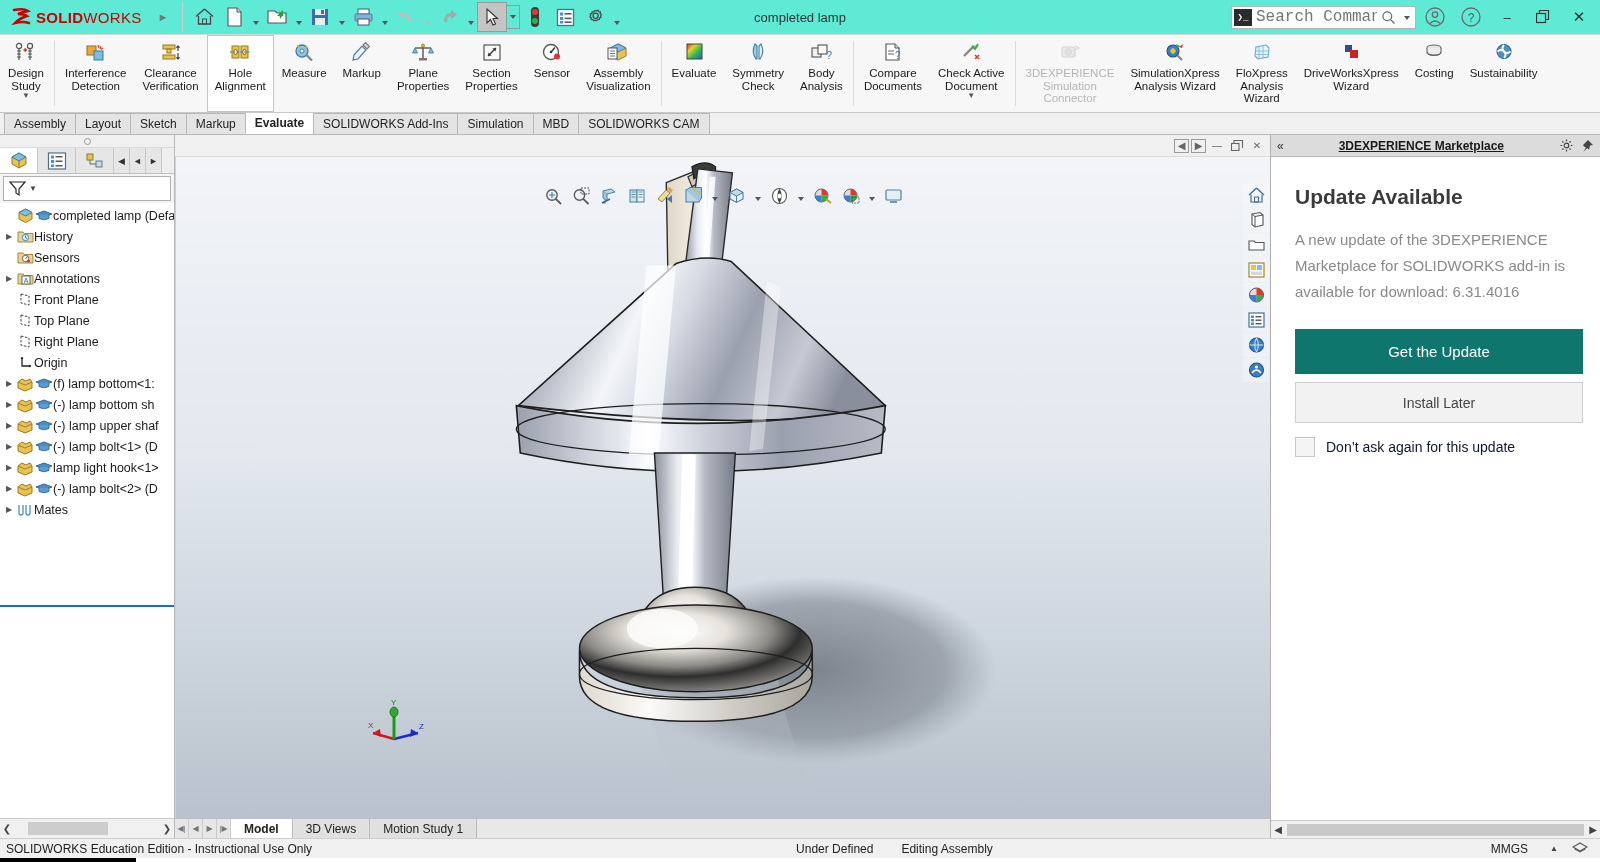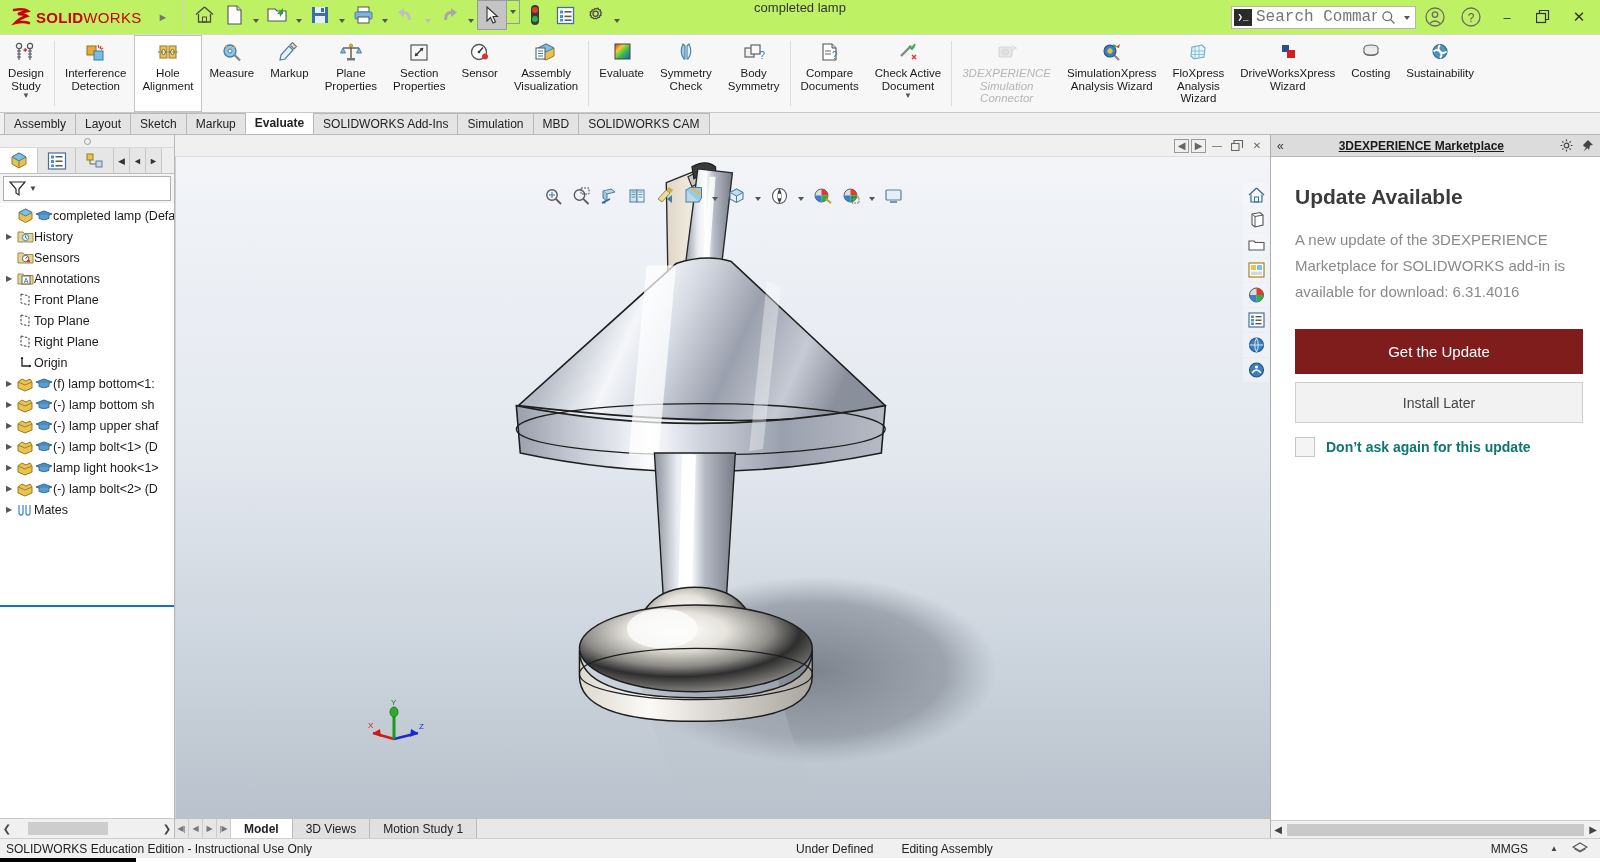--- a/index.html
+++ b/index.html
@@ -8,21 +8,21 @@
     font-family: "Liberation Sans", sans-serif;
     font-size: 12px;
     color: #1a1a1a;
     overflow: hidden;
     background: #fff;
   }
   #app { position: relative; width: 1600px; height: 862px; display: flex; flex-direction: column; }
 
   
   .titlebar {
-    height: 35px; background: #bef264; display: flex; 
+    height: 35px; background: #5eead4; display: flex; align-items: center;
     border-bottom: 1px solid #d8d8d8; flex: 0 0 35px; position: relative;
   }
   .sw-logo { display:flex; align-items:center; padding: 0 8px 0 10px; gap:4px; }
   .sw-logo .sname { font-size:15px; font-weight:bold; color:#c00; letter-spacing:0.3px;}
   .sw-logo .sname i { font-style: normal; font-weight:bold; }
   .sw-logo .sname .light { color:#c00; font-weight:normal; }
   .logo-arrow { color:#777; font-size:11px; margin-left:12px; }
   .tb-sep { width:1px; height:30px; background:#d0d0d0; margin: 0 6px; }
   .tb-btn {
     width: 30px; height: 30px; display:flex; align-items:center; justify-content:center;
@@ -50,21 +50,21 @@
     border-bottom:1px solid #c8c8c8; flex: 0 0 78px; position:relative;
   }
   .rb-group { display:flex; align-items:stretch; }
   .rb-div { width:1px; background:#dcdcdc; margin:6px 2px; }
   .rb-item {
     width: auto; min-width:52px; padding: 4px 7px 2px; display:flex; flex-direction:column;
     align-items:center; justify-content:flex-start; text-align:center; cursor:default;
     border:1px solid transparent;
   }
   .rb-item.selected { background:#fff; border:1px solid #c4c4c4; }
-  .rb-item.disabled { color:#b5b5b5;font-style:italic; }
+  .rb-item.disabled { color:#b5b5b5; }
   .rb-item .glyph { height: 26px; display:flex; align-items:center; justify-content:center; font-size:19px; line-height:1; }
   .rb-item .lbl { font-size:11.5px; line-height:12.5px; color:#1a1a1a; margin-top:1px; white-space:pre-line;}
   .rb-item.disabled .lbl { color:#b5b5b5; }
   .rb-item .drop { margin-top:1px; font-size:8px; color:#555; line-height:6px;}
 
   
   .cmdtabs { height:22px; display:flex; align-items:flex-end; background:#f0f0f0; flex:0 0 22px; border-bottom:1px solid #b8b8b8;}
   .cmdtab {
     height:21px; padding:0 9px; display:flex; align-items:center; font-size:12px;
     background:#e4e4e4; border:1px solid #b8b8b8; border-bottom:none; margin-right:-1px; color:#222;
@@ -122,30 +122,30 @@
 
   
   .taskpane { width:330px; display:flex; flex-direction:column; background:#fff; border-left:1px solid #b0b0b0; }
   .tp-header { height:22px; background:#dcdcdc; display:flex; align-items:center; padding:0 6px; gap:6px; border-bottom:1px solid #b8b8b8;}
   .tp-header .chev { font-size:12px; color:#333; }
   .tp-title { flex:1; text-align:center; font-size:12px; font-weight:bold; color:#1a1a1a;text-decoration:underline;}
   .tp-body { flex:1; padding: 28px 17px 0 24px; overflow:hidden;}
   .tp-h1 { font-size:21px; font-weight:bold; color:#3b3b3b; margin-bottom:18px; }
   .tp-p { font-size:15px; color:#8a8a8a; line-height:26px; margin-bottom:24px; }
   .btn-primary {
-    display:block; width:100%; height:45px; background:#7f1d1d; color:#fff; font-size:15px;
+    display:block; width:100%; height:45px; background:#0f766e; color:#fff; font-size:15px;
     border:none; cursor:default; margin-bottom:8px; font-family:"Liberation Sans", sans-serif;
   }
   .btn-secondary {
     display:block; width:100%; height:41px; background:#f2f2f2; color:#444; font-size:14px;
     border:1px solid #cfcfcf; cursor:default; margin-bottom:14px; font-family:"Liberation Sans", sans-serif;
   }
   .chk-row { display:flex; align-items:center; gap:11px; }
   .chk-box { width:20px;height:20px;border:1px solid #c6c6c6; background:#f4f4f4; flex:0 0 20px;}
-  .chk-lbl { font-size:14px; color:#0f766e;font-weight:bold; }
+  .chk-lbl { font-size:14px; color:#0f172a; }
   .tp-scroll { height:18px; background:#f0f0f0; border-top:1px solid #ccc; display:flex; align-items:center;}
   .tp-scroll .thumb { flex:1; height:12px; background:#c9c9c9; margin:0 2px;}
 
   
   .statusbar {
     height:20px; background:#f0f0f0; display:flex; align-items:center; font-size:12px; color:#222;
     border-top:1px solid #cfcfcf; flex:0 0 20px; padding:0 6px;
   }
   .sb-spacer { flex:1; }
   .sb-item { padding:0 14px; }
@@ -316,20 +316,32 @@
         <span class="glyph">
           <svg width="24" height="22" viewBox="0 0 24 22">
               <rect x="3" y="4" width="9" height="9" fill="#e8a93a" stroke="#9a6f16" stroke-width="1"></rect>
               <rect x="10" y="9" width="9" height="9" fill="#79bde0" stroke="#3c7ba0" stroke-width="1"></rect>
               <path d="M14 3 L15 6 M17 4 L16 7 M19 6 L17 7.5" stroke="#e03a2a" stroke-width="1.2"></path>
             </svg>
         </span>
         <span class="lbl">Interference
 Detection</span>
       </div>
+      <div class="rb-item">
+        <span class="glyph">
+          <svg width="24" height="22" viewBox="0 0 24 22">
+              <rect x="4" y="3" width="12" height="4" fill="#e8c354" stroke="#9a7a16" stroke-width="1"></rect>
+              <rect x="8" y="7" width="4" height="4" fill="#e8c354" stroke="#9a7a16" stroke-width="1"></rect>
+              <rect x="4" y="13" width="12" height="4" fill="#e8c354" stroke="#9a7a16" stroke-width="1"></rect>
+              <path d="M19 4 V9 M19 11 V17 M17.4 5.6 L19 4 L20.6 5.6 M17.4 15.4 L19 17 L20.6 15.4" stroke="#333" stroke-width="1.1" fill="none"></path>
+            </svg>
+        </span>
+        <span class="lbl">Clearance
+Verification</span>
+      </div>
       <div class="rb-item selected">
         <span class="glyph">
           <svg width="24" height="22" viewBox="0 0 24 22">
               <rect x="4" y="4" width="7" height="12" fill="#e8c354" stroke="#9a7a16" stroke-width="1"></rect>
               <rect x="13" y="4" width="7" height="12" fill="#e8c354" stroke="#9a7a16" stroke-width="1"></rect>
               <ellipse cx="7.5" cy="10" rx="1.8" ry="2.6" fill="#fff" stroke="#7a5a06" stroke-width="0.9"></ellipse>
               <ellipse cx="16.5" cy="10" rx="1.8" ry="2.6" fill="#fff" stroke="#7a5a06" stroke-width="0.9"></ellipse>
               <path d="M2 10 H22" stroke="#3a73a8" stroke-width="1" stroke-dasharray="2 1.5"></path>
             </svg>
         </span>
@@ -437,21 +449,21 @@
       </div>
       <div class="rb-item">
         <span class="glyph">
           <svg width="24" height="22" viewBox="0 0 24 22">
               <rect x="3" y="6" width="9" height="9" fill="#f0f0f0" stroke="#555" stroke-width="1.1"></rect>
               <rect x="9" y="3" width="9" height="9" fill="#fafafa" stroke="#555" stroke-width="1.1"></rect>
               <text x="17" y="17" font-size="11" fill="#3a7fb0" font-family="Liberation Sans">?</text>
             </svg>
         </span>
         <span class="lbl">Body
-Symmetry</span>
+Analysis</span>
       </div>
     </div>
     <div class="rb-div"></div>
 
     <div class="rb-group">
       <div class="rb-item">
         <span class="glyph">
           <svg width="24" height="22" viewBox="0 0 24 22">
               <path d="M5 2 H14 L18 6 V18 H5 Z" fill="#fff" stroke="#555" stroke-width="1.1"></path>
               <path d="M14 2 V6 H18" fill="#ddd" stroke="#555" stroke-width="1"></path>

